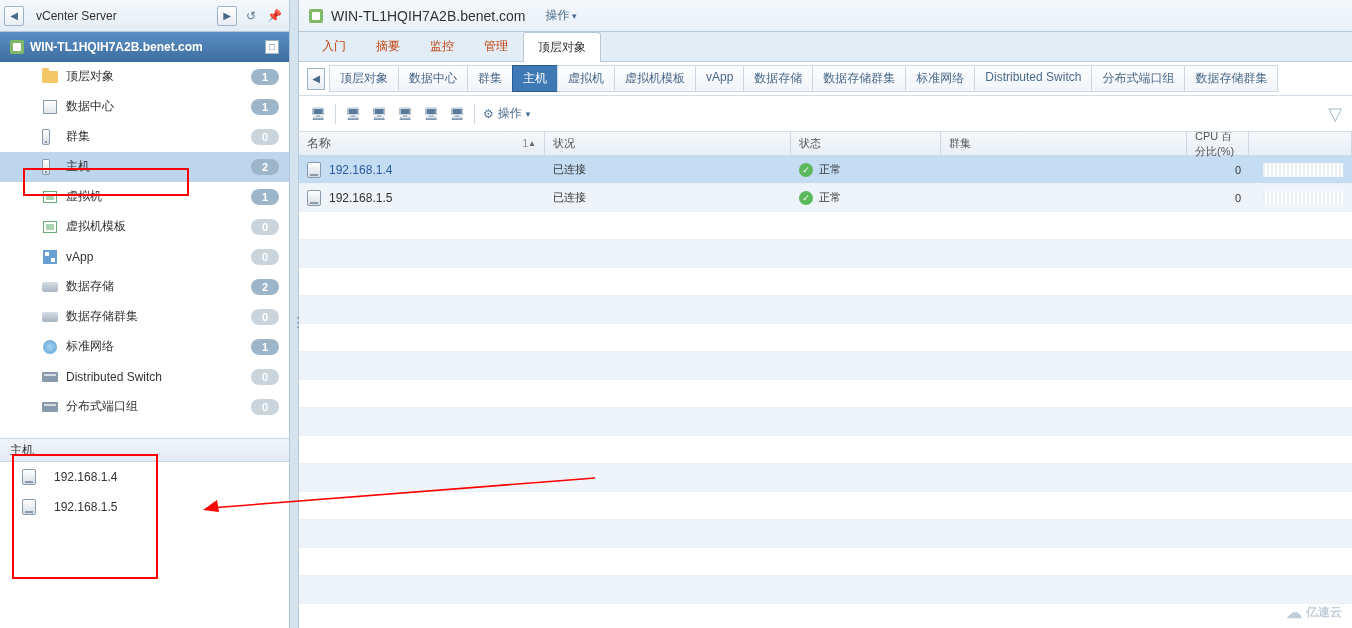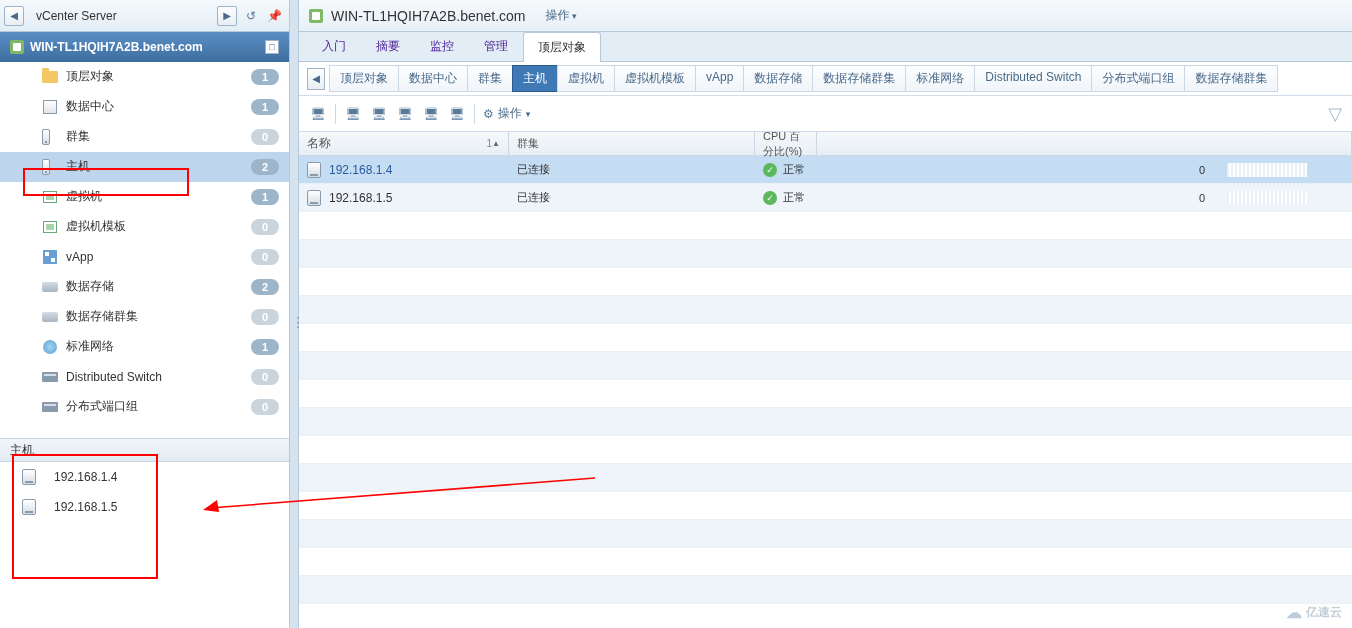--- a/index.html
+++ b/index.html
@@ -24,37 +24,37 @@
 .bp-item{height:30px;display:flex;align-items:center;padding:0 10px 0 22px;gap:10px;color:#333}
 .redbox2{position:absolute;border:2px solid red;left:12px;top:454px;width:146px;height:125px;pointer-events:none;z-index:10}
 .splitter{width:8px;background:#d5e3ef;cursor:col-resize;position:relative}
 .splitter::after{content:"⋮";position:absolute;top:50%;left:1px;color:#7a94ae;font-size:14px}
 .main{flex:1;background:#fff;display:flex;flex-direction:column;border-left:1px solid #b5c9db}
 .title-bar{height:32px;background:linear-gradient(#f5f9fc,#e8f0f7);border-bottom:1px solid #b5c9db;display:flex;align-items:center;padding:0 10px;gap:8px}
 .title-bar .tt{font-size:14px;color:#333}
 .actions-link{color:#4a6a8a;margin-left:12px;cursor:pointer}
 .actions-link::after{content:" ▾";font-size:9px}
 .tabs-1{height:30px;background:#e3edf5;border-bottom:1px solid #b5c9db;display:flex;align-items:end;padding:0 8px;gap:0}
-.tab1{padding:6px 14px;color:#4c1d95;cursor:pointer;border:1px solid transparent;border-bottom:none}
+.tab1{padding:6px 14px;color:#c2410c;cursor:pointer;border:1px solid transparent;border-bottom:none}
 .tab1.active{background:#fff;border-color:#b5c9db;border-radius:3px 3px 0 0;color:#333;position:relative;top:1px}
 .subtab-row{height:34px;background:#fff;border-bottom:1px solid #d0dde8;display:flex;align-items:center;padding:0 8px;gap:0}
 .scroll-l{width:18px;height:22px;background:linear-gradient(#fdfdfd,#e8eef4);border:1px solid #9db3c7;display:flex;align-items:center;justify-content:center;font-size:10px;color:#4a6a8a;cursor:pointer;margin-right:4px}
 .subtab{padding:4px 10px;border:1px solid #cbd8e4;background:linear-gradient(#fdfdfd,#f0f5fa);color:#4a6a8a;cursor:pointer;margin-right:-1px}
 .subtab.active{background:#3e78b5;color:#fff;border-color:#2a5a8f}
 .toolbar{height:36px;background:#fff;display:flex;align-items:center;padding:0 10px;gap:8px;border-bottom:1px solid #d0dde8}
 .tb-ic{width:18px;height:18px;cursor:pointer;display:flex;align-items:center;justify-content:center;color:#5a7a9a}
 .tb-sep{width:1px;height:20px;background:#cbd8e4}
 .tb-actions{color:#4a6a8a;cursor:pointer;display:flex;align-items:center;gap:4px}
 .tb-actions::before{content:"⚙";color:#5a7a9a}
 .tb-actions::after{content:" ▾";font-size:9px}
 .filter-ic{margin-left:auto;color:#a8bccf;font-size:18px}
 .grid{flex:1;overflow:auto}
 .ghead{height:24px;background:linear-gradient(#f5f8fb,#e8eff5);border-bottom:1px solid #cbd8e4;display:flex}
 .gcell{border-right:1px solid #cbd8e4;padding:0 8px;display:flex;align-items:center;color:#555;font-size:11px}
-.c1{width:210px}.c2{width:246px}.c3{width:150px}.c4{width:246px}.c5{width:62px;justify-content:flex-end}.c6{flex:1}
+.c1{width:246px}.c2{width:246px}.c3{width:150px}.c4{width:246px}.c5{width:62px;justify-content:flex-end}.c6{flex:1}
 .sort::after{content:" ▲";font-size:8px;color:#666}
 .sort-n{margin-left:auto;font-size:10px;color:#888}
 .grow{height:28px;display:flex;border-bottom:1px solid #eaf0f6}
 .grow:nth-child(even){background:#eef4f9}
 .grow.sel{background:#c5ddf2}
 .grow .gcell{border-right:none;color:#333}
 .grow.sel .c1 span{color:#2a5a9f}
 .status-ok{width:14px;height:14px;background:#5cb85c;border-radius:50%;display:inline-flex;align-items:center;justify-content:center;color:#fff;font-size:9px;margin-right:6px}
 .status-ok::after{content:"✓"}
 .host-ic{width:14px;height:16px;border:1px solid #8a9aad;border-radius:2px;display:inline-block;margin-right:8px;background:linear-gradient(#fff,#d5dde5);position:relative}
@@ -238,20 +238,22 @@
       <span class="tb-sep"></span>
       <span class="tb-actions">操作</span>
       <span class="filter-ic">▽</span>
     </div>
     <div class="grid">
       <div class="ghead">
         <div class="gcell c1 sort">
             <span>名称</span>
             <span class="sort-n">1</span>
           </div>
+        <div class="gcell c2">状况</div>
+        <div class="gcell c3">状态</div>
         <div class="gcell c4">群集</div>
         <div class="gcell c5">CPU 百分比(%)</div>
         <div class="gcell c6"></div>
       </div>
       <div id="gridbody">
           <div class="grow sel">
             <div class="gcell c1">
               <span class="host-ic"></span>
               <span>192.168.1.4</span>
             </div>

